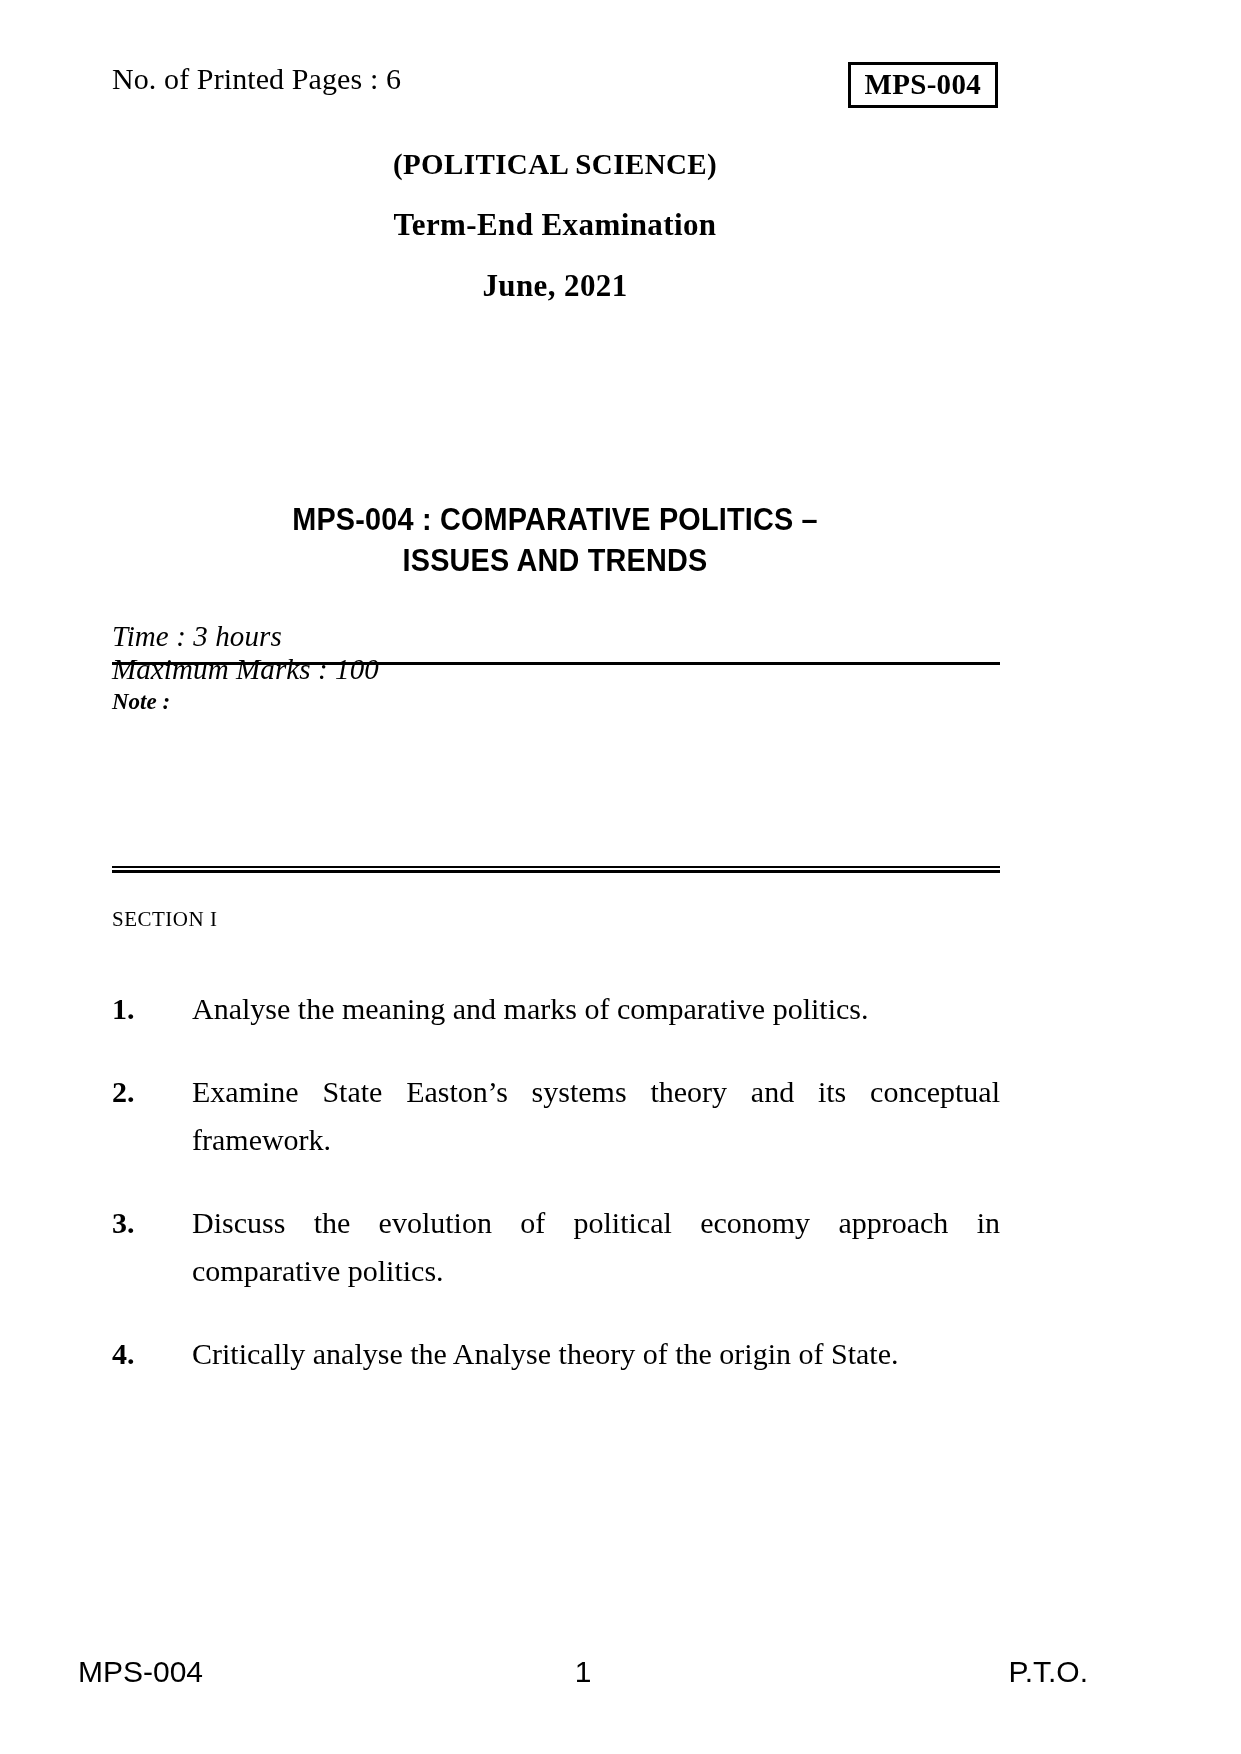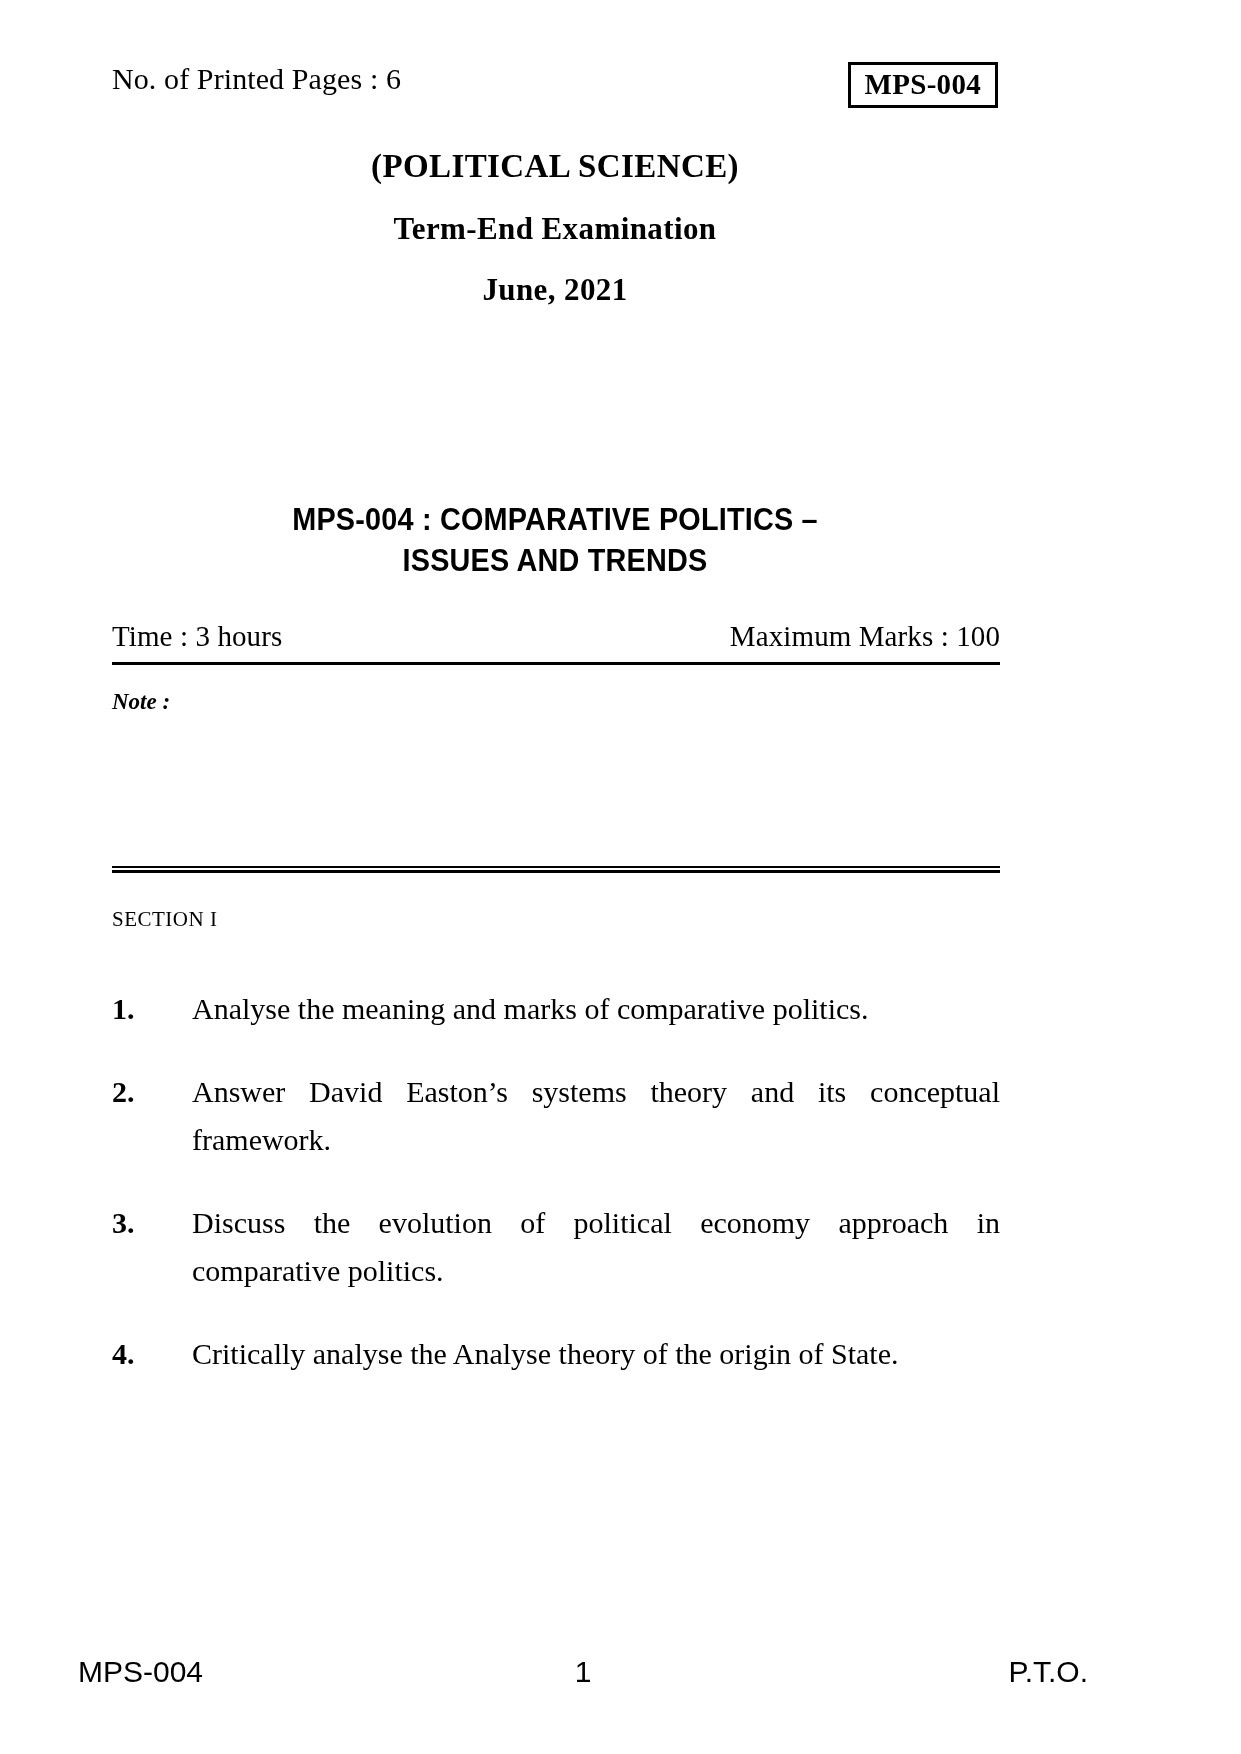--- a/index.html
+++ b/index.html
@@ -57,21 +57,21 @@
     left: 112px;
     top: 150px;
     width: 886px;
     text-align: center;
   }
   .t-line {
     font-weight: bold;
     letter-spacing: 0.4px;
   }
   .t-maj   { font-size: 33px; line-height: 1.0; margin: 0 0 14px 0; }
-  .t-paren { font-size: 33px; line-height: 1.0; margin: 0 0 30px 0; }
+  .t-paren { font-size: 29px; line-height: 1.0; margin: 0 0 30px 0; }
   .t-term  { font-size: 31px; line-height: 1.0; margin: 0 0 30px 0; }
   .t-date  { font-size: 31px; line-height: 1.0; margin: 12px; }
 
   
   .course-title {
     position: absolute;
     left: 112px;
     top: 500px;
     width: 886px;
     text-align: center;
@@ -87,22 +87,24 @@
 
   
   .meta-row {
     position: absolute;
     left: 112px;
     top: 620px;
     width: 888px;
     display: flex;
     justify-content: space-between;
     align-items: baseline;
+    font-style: italic;
     font-size: 29px;
     letter-spacing: 0.1px;
+    flex-direction: column;
   }
   .meta-row span { white-space: nowrap; }
 
   .rule-thick {
     position: absolute;
     left: 112px;
     top: 662px;
     width: 888px;
     height: 3px;
     background: #000;
@@ -252,21 +254,21 @@
 
   <div class="questions">
 
     <div class="question">
       <div class="q-num">1.</div>
       <div class="q-text">Analyse the meaning and marks of comparative politics.</div>
     </div>
 
     <div class="question">
       <div class="q-num">2.</div>
-      <div class="q-text">Answer David Easton’s systems theory and its conceptual framework.</div>
+      <div class="q-text">Examine State Easton’s systems theory and its conceptual framework.</div>
     </div>
 
     <div class="question">
       <div class="q-num">3.</div>
       <div class="q-text">Discuss the evolution of political economy approach in comparative politics.</div>
     </div>
 
     <div class="question">
       <div class="q-num">4.</div>
       <div class="q-text">Critically analyse the Analyse theory of the origin of State.</div>

